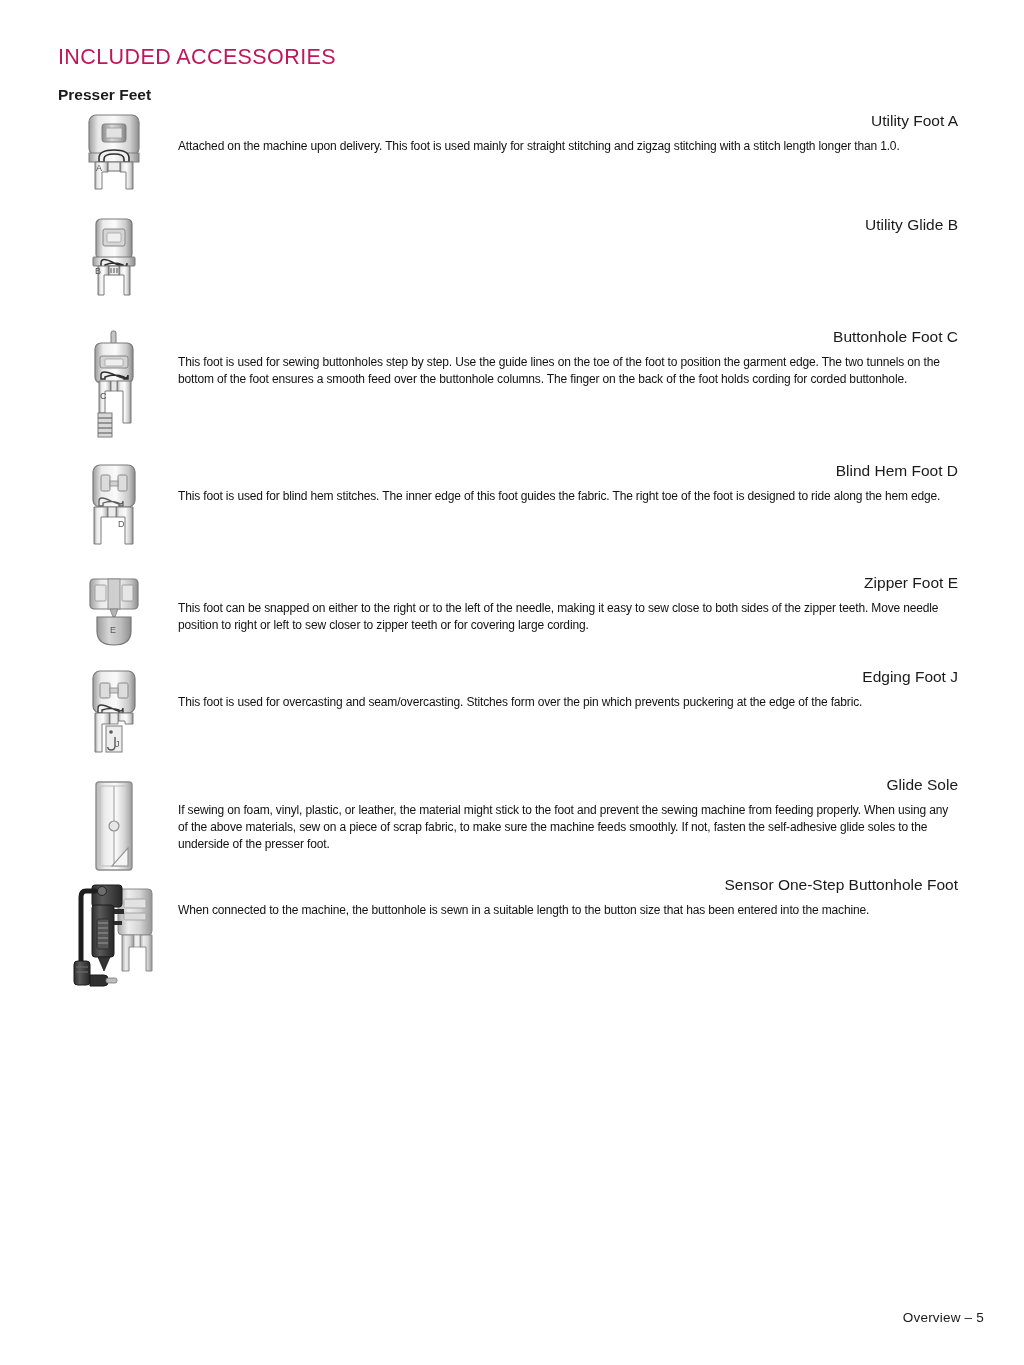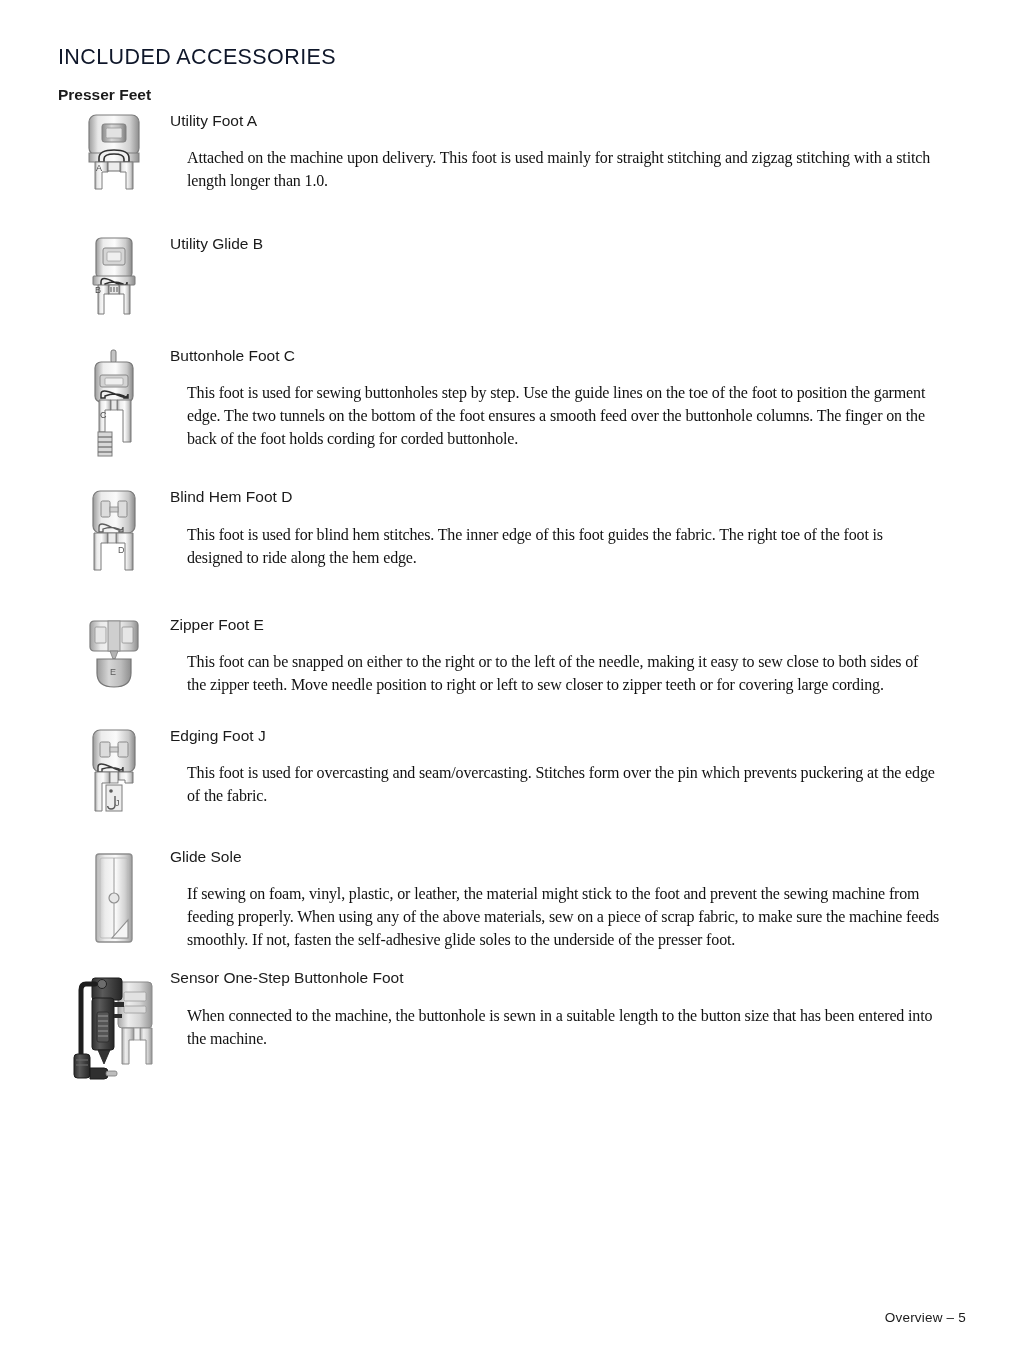--- a/index.html
+++ b/index.html
@@ -22,21 +22,21 @@
     top: 46px;
     width: 900px;
   }
 
   
   .doc-title {
     font-family: "Liberation Sans", sans-serif;
     font-size: 21.5px;
     font-weight: 400;
     letter-spacing: 0.4px;
-    color: #0f172a;
+    color: #be185d;
     margin: 0 0 16px 0;
     line-height: 1.1;
   }
   .section-title {
     font-family: "Liberation Sans", sans-serif;
     font-size: 15.5px;
     font-weight: 700;
     color: #1a1a1a;
     margin: 0 0 8px 0;
     line-height: 1.1;
@@ -61,48 +61,49 @@
     flex: 1 1 auto;
     padding-top: 1px;
   }
   .acc-name {
     font-family: "Liberation Sans", sans-serif;
     font-size: 15.5px;
     font-weight: 400;
     color: #1a1a1a;
     margin: 0 0 3px 0;
     line-height: 1.2;
+    text-align: right;
   }
   .acc-desc {
-    font-family: Liberation Serif, serif;
-    font-size: 16px;
+    font-family: Liberation Sans, sans-serif;
+    font-size: 12px;
     color: #111111;
     line-height: 1.42;
-    margin: 17px;
+    margin: 8px;
     letter-spacing: -0.15px;
     max-width: 790px;
   }
 
   
   .acc-row.r-a  { margin-top: 2px;  margin-bottom: 24px; }
   .acc-row.r-b  { margin-bottom: 30px; }
   .acc-row.r-c  { margin-bottom: 20px; }
   .acc-row.r-d  { margin-bottom: 28px; }
   .acc-row.r-e  { margin-bottom: 12px; }
   .acc-row.r-j  { margin-bottom: 22px; }
   .acc-row.r-s  { margin-bottom: 42px; }
   .acc-row.r-g  { margin-bottom: 0; }
 
   .acc-row.r-s .acc-figure { padding-top: 0; }
   .acc-row.r-g .acc-figure { padding-top: 4px; }
 
   
   .footer {
     position: absolute;
-    right: 58px;
+    right: 40px;
     bottom: 40px;
     font-family: "Liberation Sans", sans-serif;
     font-size: 13.5px;
     color: #1a1a1a;
     letter-spacing: 0.2px;
   }
 
   svg { display: block; }
 </style>
 </head>

